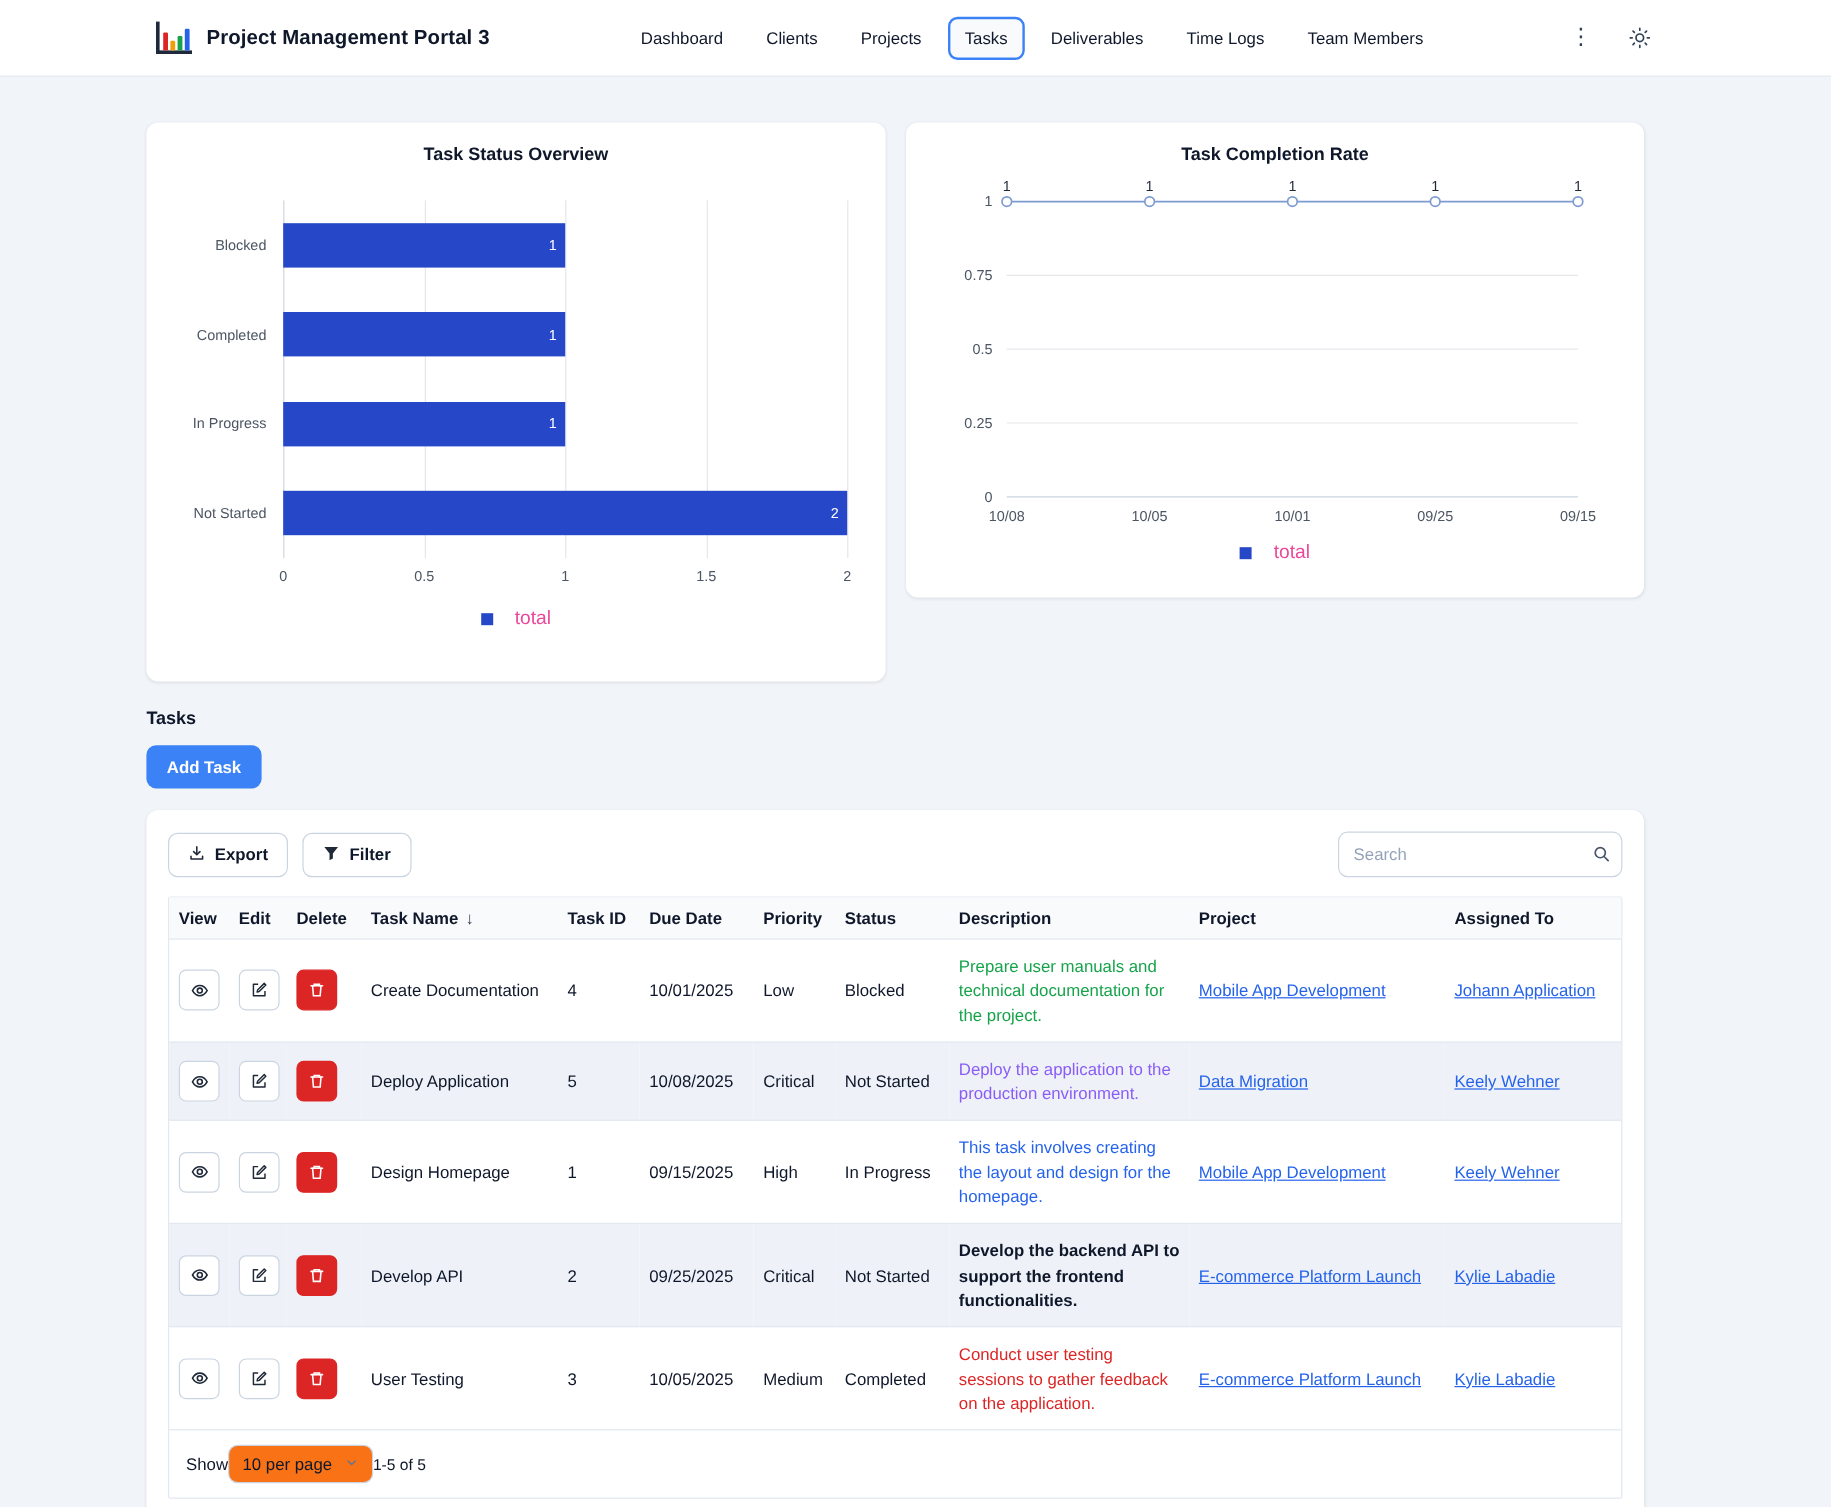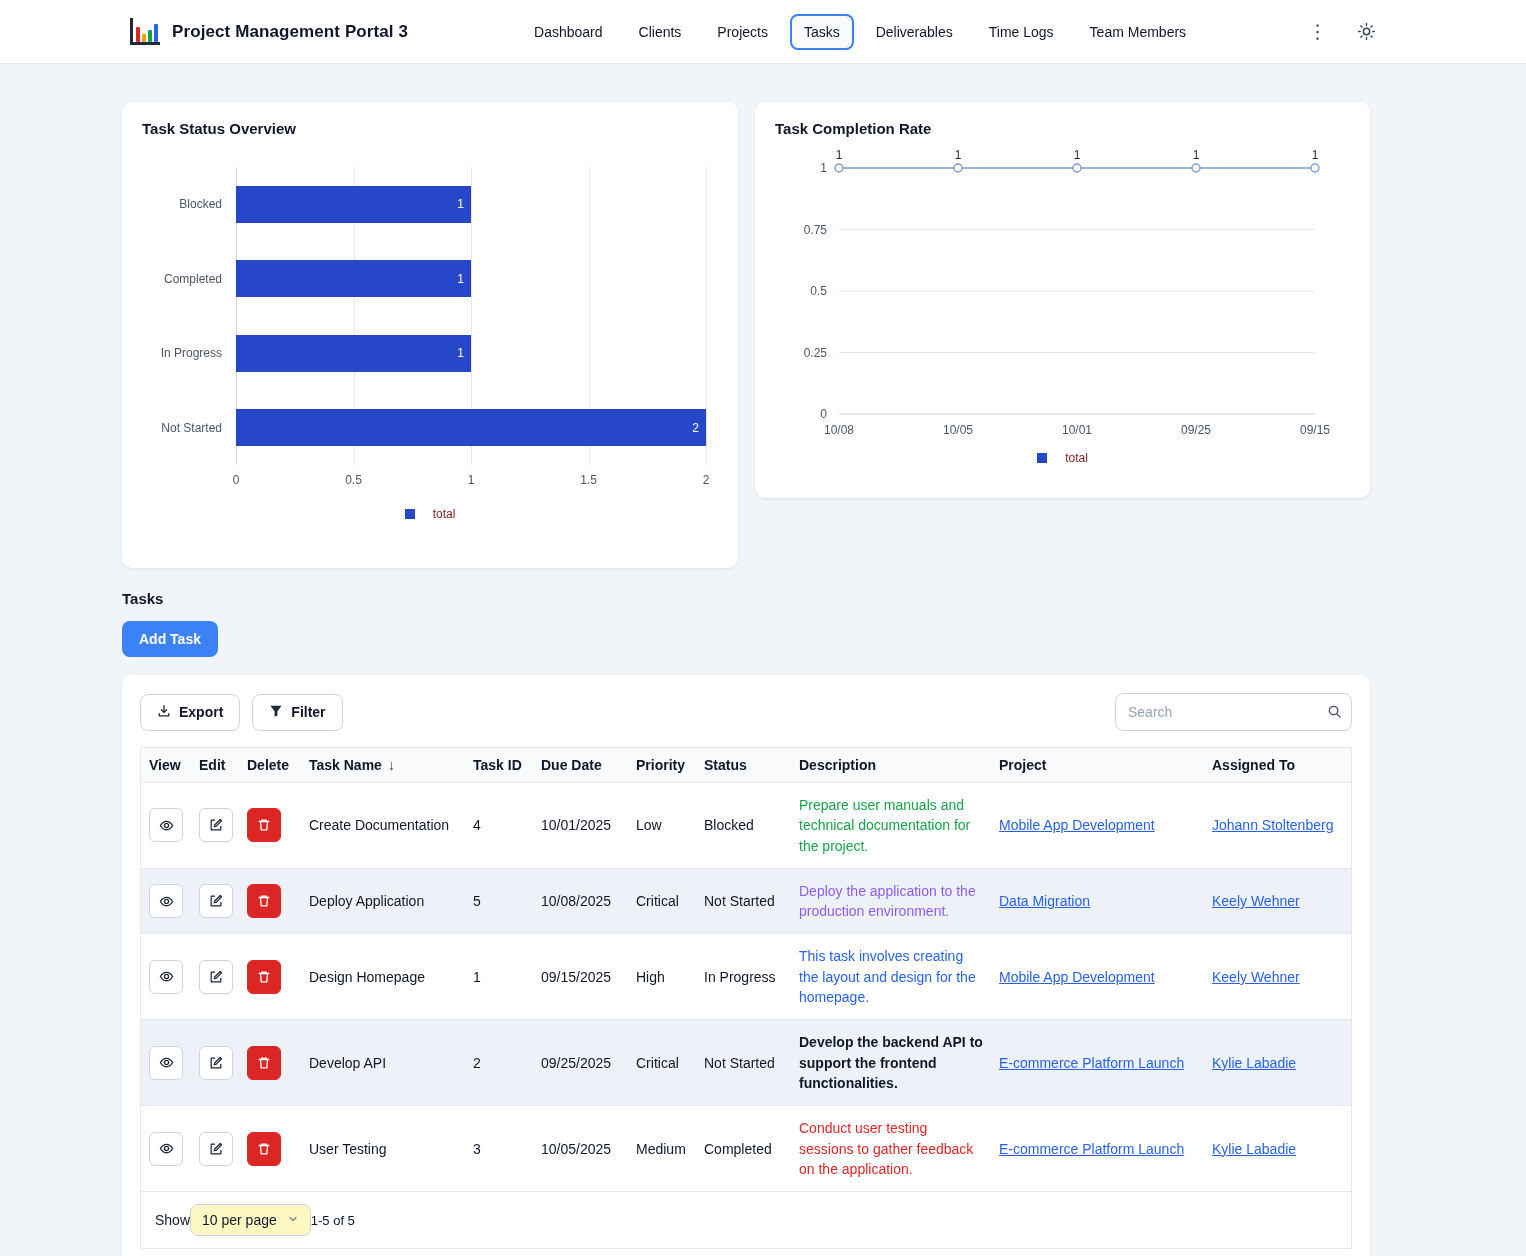--- a/index.html
+++ b/index.html
@@ -20,39 +20,39 @@
   .nav-item { font-size:14px; padding:8px 12px; cursor:pointer; border:2px solid transparent;
     border-radius:8px; white-space:nowrap; }
   .nav-item.active { border-color:#3b82f6; background:#f8fafc; }
   .header-icons { margin-left:auto; display:flex; align-items:center; gap:30px; }
   .kebab { font-size:19px; color:#334155; cursor:pointer; line-height:1; }
   .theme-btn { cursor:pointer; display:flex; align-items:center; }
   
   .main { width:1248px; margin:38px 0 0 122px; padding-bottom:10px; }
   .card { background:#fff; border-radius:10px; box-shadow:0 1px 3px rgba(15,23,42,.09); }
   .charts-row { display:flex; gap:17px; align-items:flex-start; }
-  .chart-card { padding:18px 20px; }
+  .chart-card { padding:18px 20px;text-align:center; }
   .chart-card.left { width:616px; height:466px; }
   .chart-card.right { width:615px; height:396px; }
   .chart-title { font-size:15px; font-weight:700; }
   
   .hbar-area { display:flex; margin-top:30px; }
   .hbar-cats { width:94px; position:relative; height:298px; }
   .hbar-cat { position:absolute; right:14px; transform:translateY(-50%); font-size:12px;
     color:#4b5563; white-space:nowrap; }
   .hbar-plot { position:relative; width:470px; height:298px; }
   .vgrid { position:absolute; top:0; bottom:0; width:1px; background:#e5e7eb; }
   .vgrid.axis { background:#d1d5db; }
   .hbar { position:absolute; left:0; height:37px; display:flex; align-items:center;
     justify-content:flex-end; }
   .hbar-val { color:#fff; font-size:12px; padding-right:7px; }
   .hbar-xticks { position:relative; margin-left:94px; width:470px; height:20px; margin-top:8px; }
   .hbar-xtick { position:absolute; transform:translateX(-50%); font-size:12px; color:#4b5563; }
   .chart-legend { display:flex; align-items:center; justify-content:center; gap:18px;
-    margin-top:14px; font-size:12px; color:#7f1d1d; }
+    margin-top:14px; font-size:16px; color:#ec4899; }
   .legend-swatch { width:10px; height:10px; display:inline-block; }
   .chart-card.right .chart-legend { margin-top:2px; }
   .line-mount { margin-top:8px; }
   
   .section-title { font-size:15px; font-weight:700; margin-top:22px; }
   .add-task-btn { margin-top:14px; background:#3b82f6; color:#fff; font-weight:700; font-size:14px;
     border:none; border-radius:8px; padding:10px 17px; cursor:pointer; font-family:inherit; display:inline-block; }
   .table-card { margin-top:18px; padding:18px; }
   .toolbar { display:flex; align-items:center; }
   .tool-btn { display:flex; align-items:center; gap:8px; background:#fff; border:1px solid #cbd5e1;
@@ -74,21 +74,21 @@
   .th-flex { display:flex; align-items:center; gap:6px; }
   .sort-arrow { font-weight:400; color:#334155; }
   .icon-btn { width:34px; height:34px; display:flex; align-items:center; justify-content:center;
     background:#fff; border:1px solid #cbd5e1; border-radius:6px; cursor:pointer; }
   .icon-btn.danger { background:#dc2626; border-color:#dc2626; }
   .cell-link { color:#2563eb; text-decoration:underline; cursor:pointer; }
   .c-desc { line-height:1.45; }
   
   .table-footer { display:flex; align-items:center; gap:0; padding:12px 14px; font-size:14px; }
   .page-select { display:flex; align-items:center; gap:10px; border:1px solid #cbd5e1;
-    border-radius:8px; padding:7px 11px; font-size:14px; cursor:pointer; background:#fef9c3; }
+    border-radius:8px; padding:7px 11px; font-size:14px; cursor:pointer; background:#f97316; }
   .range-text { font-size:13px; }
 </style>
 </head>
 <body>
 
 <div class="header">
   <div class="brand">
     <span class="logo">
       <span class="lbar" style="height:15px;background:#dc2626"></span>
       <span class="lbar" style="height:8px;background:#f59e0b"></span>
@@ -296,21 +296,21 @@
                   </svg>
                 </button>
               </td>
             <td>Create Documentation</td>
             <td>4</td>
             <td>10/01/2025</td>
             <td>Low</td>
             <td>Blocked</td>
             <td class="c-desc"><span style="color: rgb(22, 163, 74);">Prepare user manuals and technical documentation for the project.</span></td>
             <td><a class="cell-link">Mobile App Development</a></td>
-            <td><a class="cell-link">Johann Stoltenberg</a></td>
+            <td><a class="cell-link">Johann Application</a></td>
           </tr>
 
           <tr>
             <td>
                 <button class="icon-btn">
                   <svg viewBox="0 0 16 16" width="15" height="15" fill="none" stroke="#1f2937" stroke-width="1.4">
                     <path d="M1.5 8s2.5-4.5 6.5-4.5S14.5 8 14.5 8 12 12.5 8 12.5 1.5 8 1.5 8z"></path>
                     <circle cx="8" cy="8" r="2.2"></circle>
                   </svg>
                 </button>

